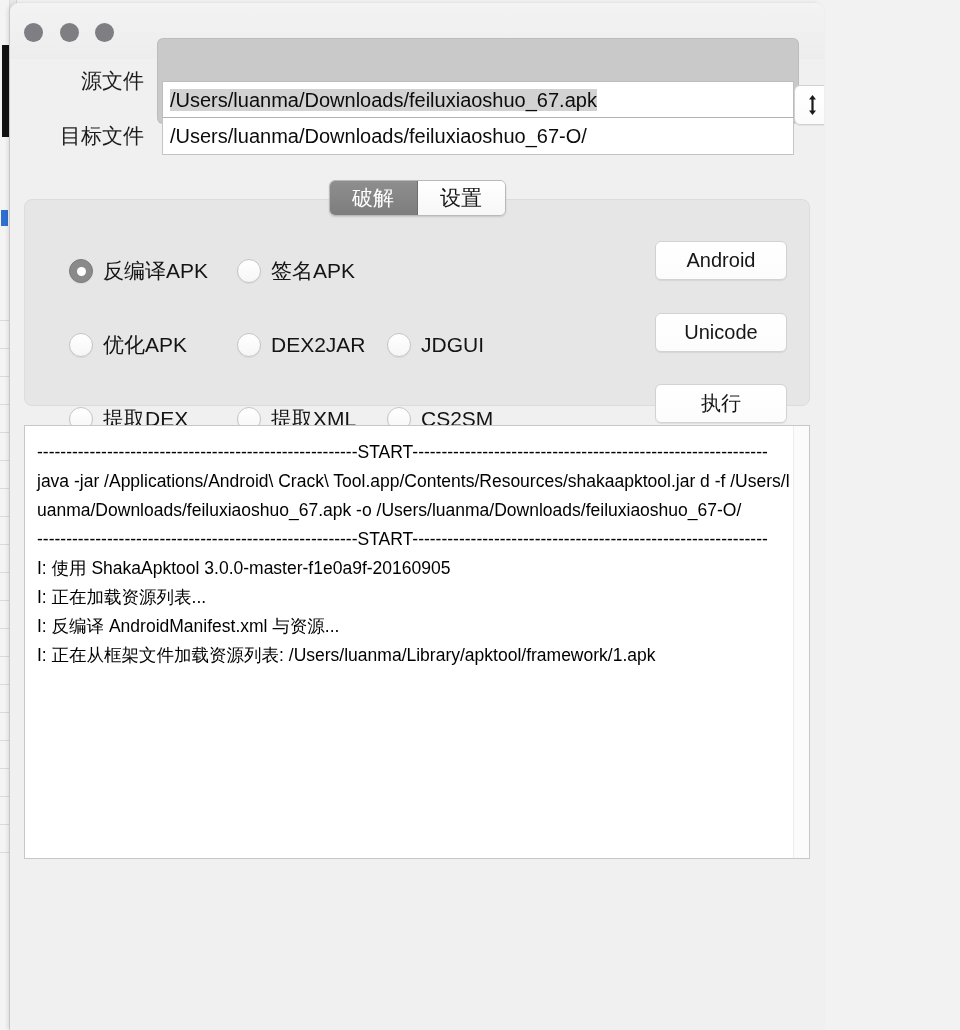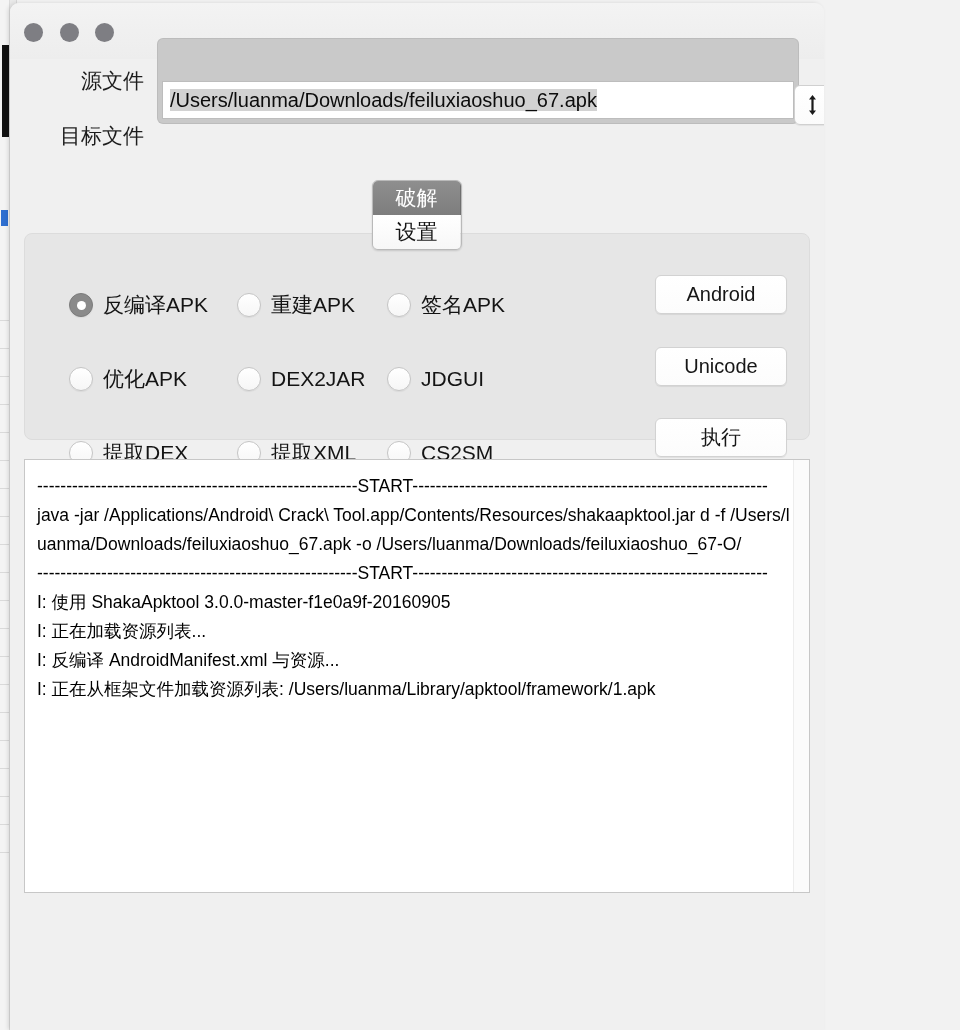--- a/index.html
+++ b/index.html
@@ -178,21 +178,20 @@
     margin-top: 22px;
     position: relative;
     z-index: 3;
   }
   #tab-group {
     display: flex;
     border-radius: 6px;
     overflow: hidden;
     border: 1px solid #b9b9b9;
     box-shadow: 0 1px 2px rgba(0,0,0,0.14);
-    flex-direction: column;
   }
   .tab {
     width: 87px;
     height: 34px;
     display: flex;
     align-items: center;
     justify-content: center;
     font-size: 21px;
     font-family: "Liberation Sans", "DejaVu Sans", sans-serif;
   }
@@ -379,20 +378,23 @@
 
     <div class="form-row">
       <div class="form-label">源文件</div>
       <div class="field-wrap focused">
         <div class="text-field" placeholder="/Users/luanma/Downloads/"><span class="sel">/Users/luanma/Downloads/feiluxiaoshuo_67.apk</span></div>
       </div>
     </div>
 
     <div class="form-row">
       <div class="form-label">目标文件</div>
+      <div class="field-wrap">
+        <div class="text-field" placeholder="/Users/luanma/Downloads/">/Users/luanma/Downloads/feiluxiaoshuo_67-O/</div>
+      </div>
     </div>
 
     <div id="swap-button">
       <span>
         <svg width="13" height="22" viewBox="0 0 13 22">
           <path d="M6.5 1 L10 5.4 L7.6 5.4 L7.6 16.6 L10 16.6 L6.5 21 L3 16.6 L5.4 16.6 L5.4 5.4 L3 5.4 Z" fill="#1a1a1a"></path>
         </svg>
       </span>
     </div>
 
@@ -406,24 +408,20 @@
       <div class="tab inactive">设置</div>
     </div>
   </div>
 
   <div id="options-panel">
 
     <div class="opt-row">
       <div class="opt">
         <span class="radio checked"></span>
         <span class="opt-label">反编译APK</span>
-      </div>
-      <div class="opt">
-        <span class="radio"></span>
-        <span class="opt-label">重建APK</span>
       </div>
       <div class="opt">
         <span class="radio"></span>
         <span class="opt-label">签名APK</span>
       </div>
     </div>
 
     <div class="opt-row">
       <div class="opt">
         <span class="radio"></span>

